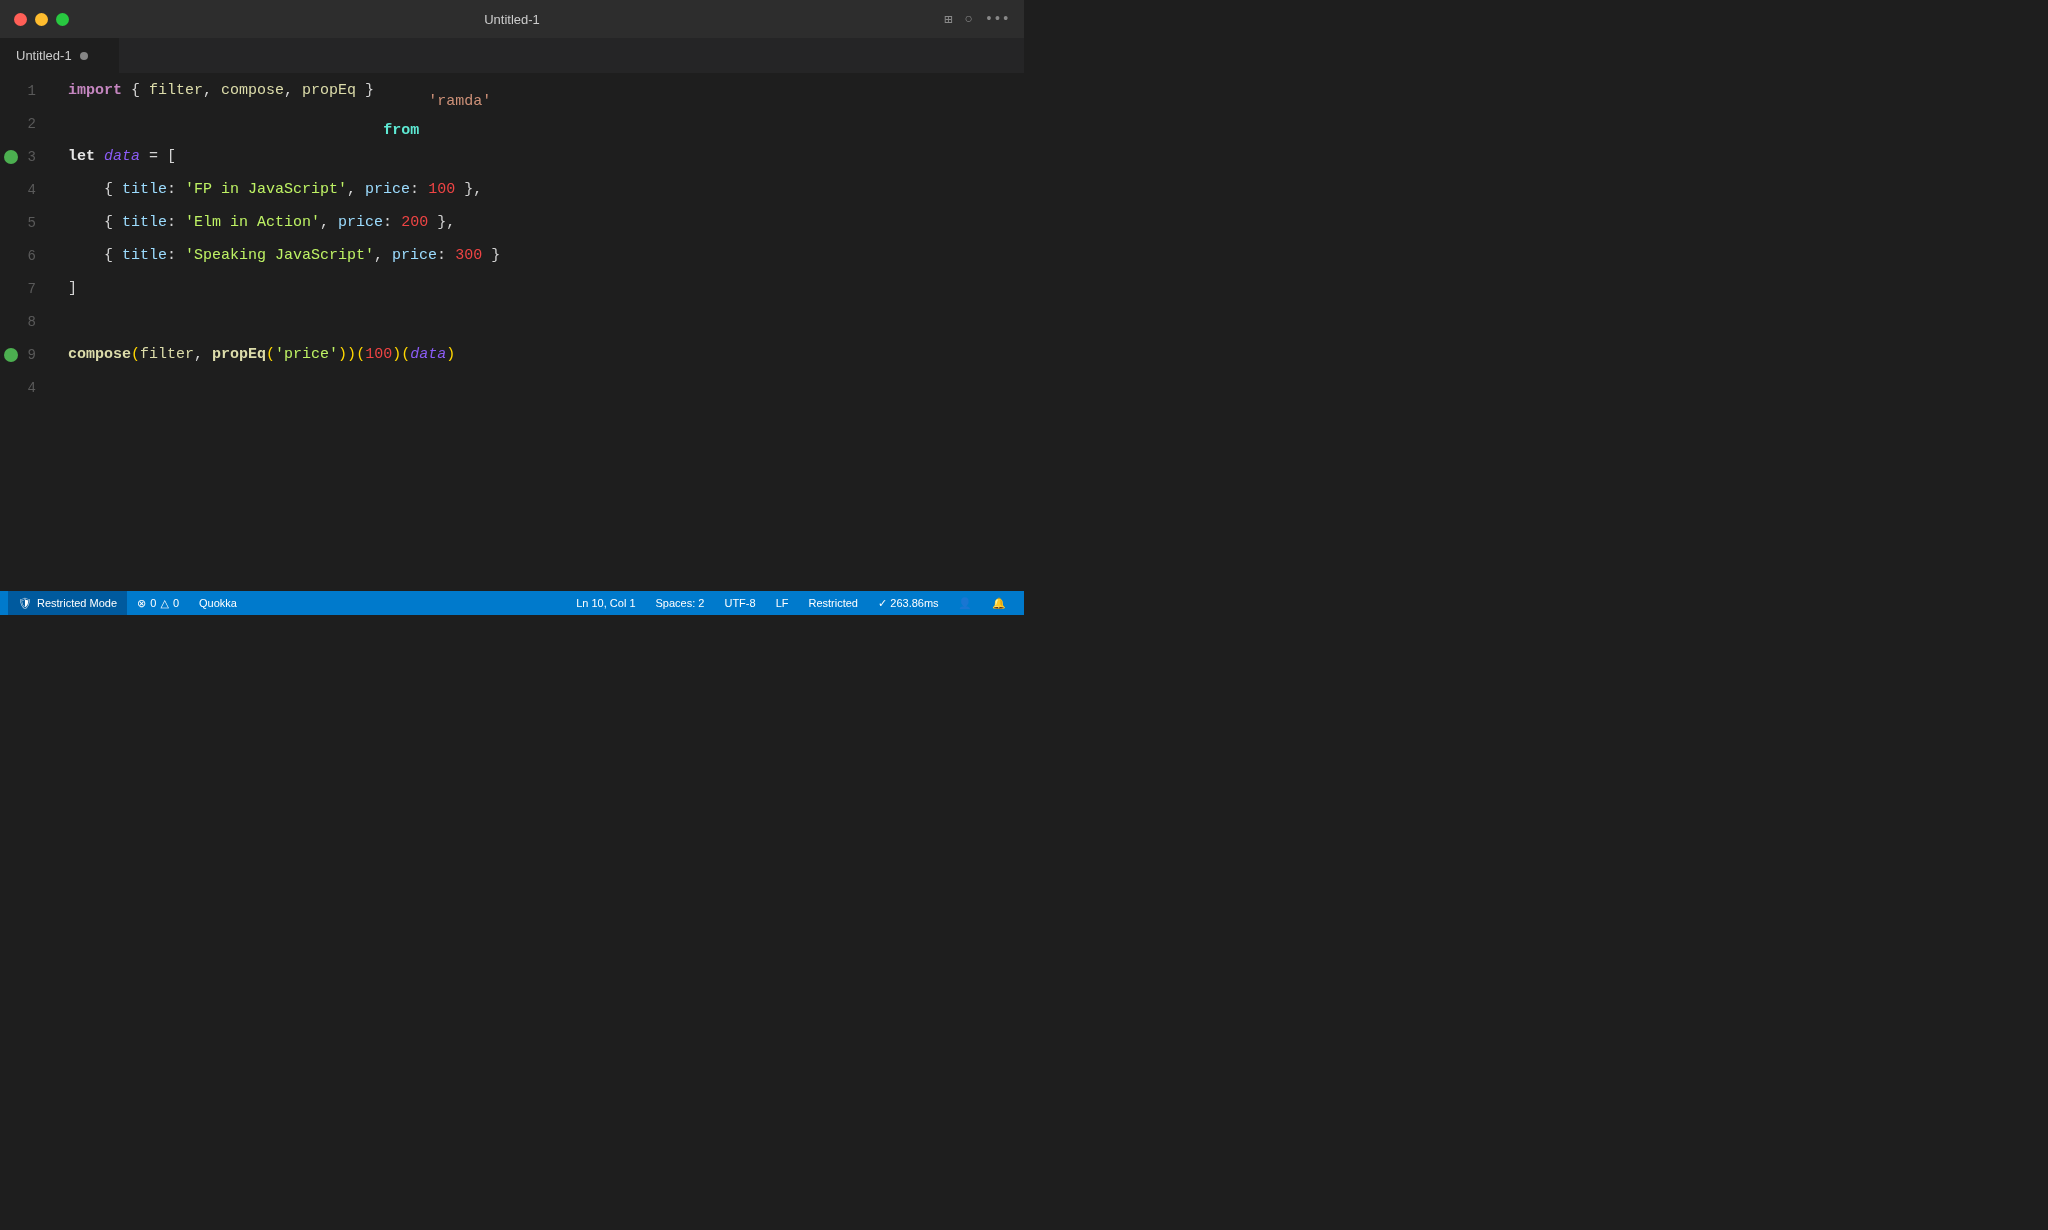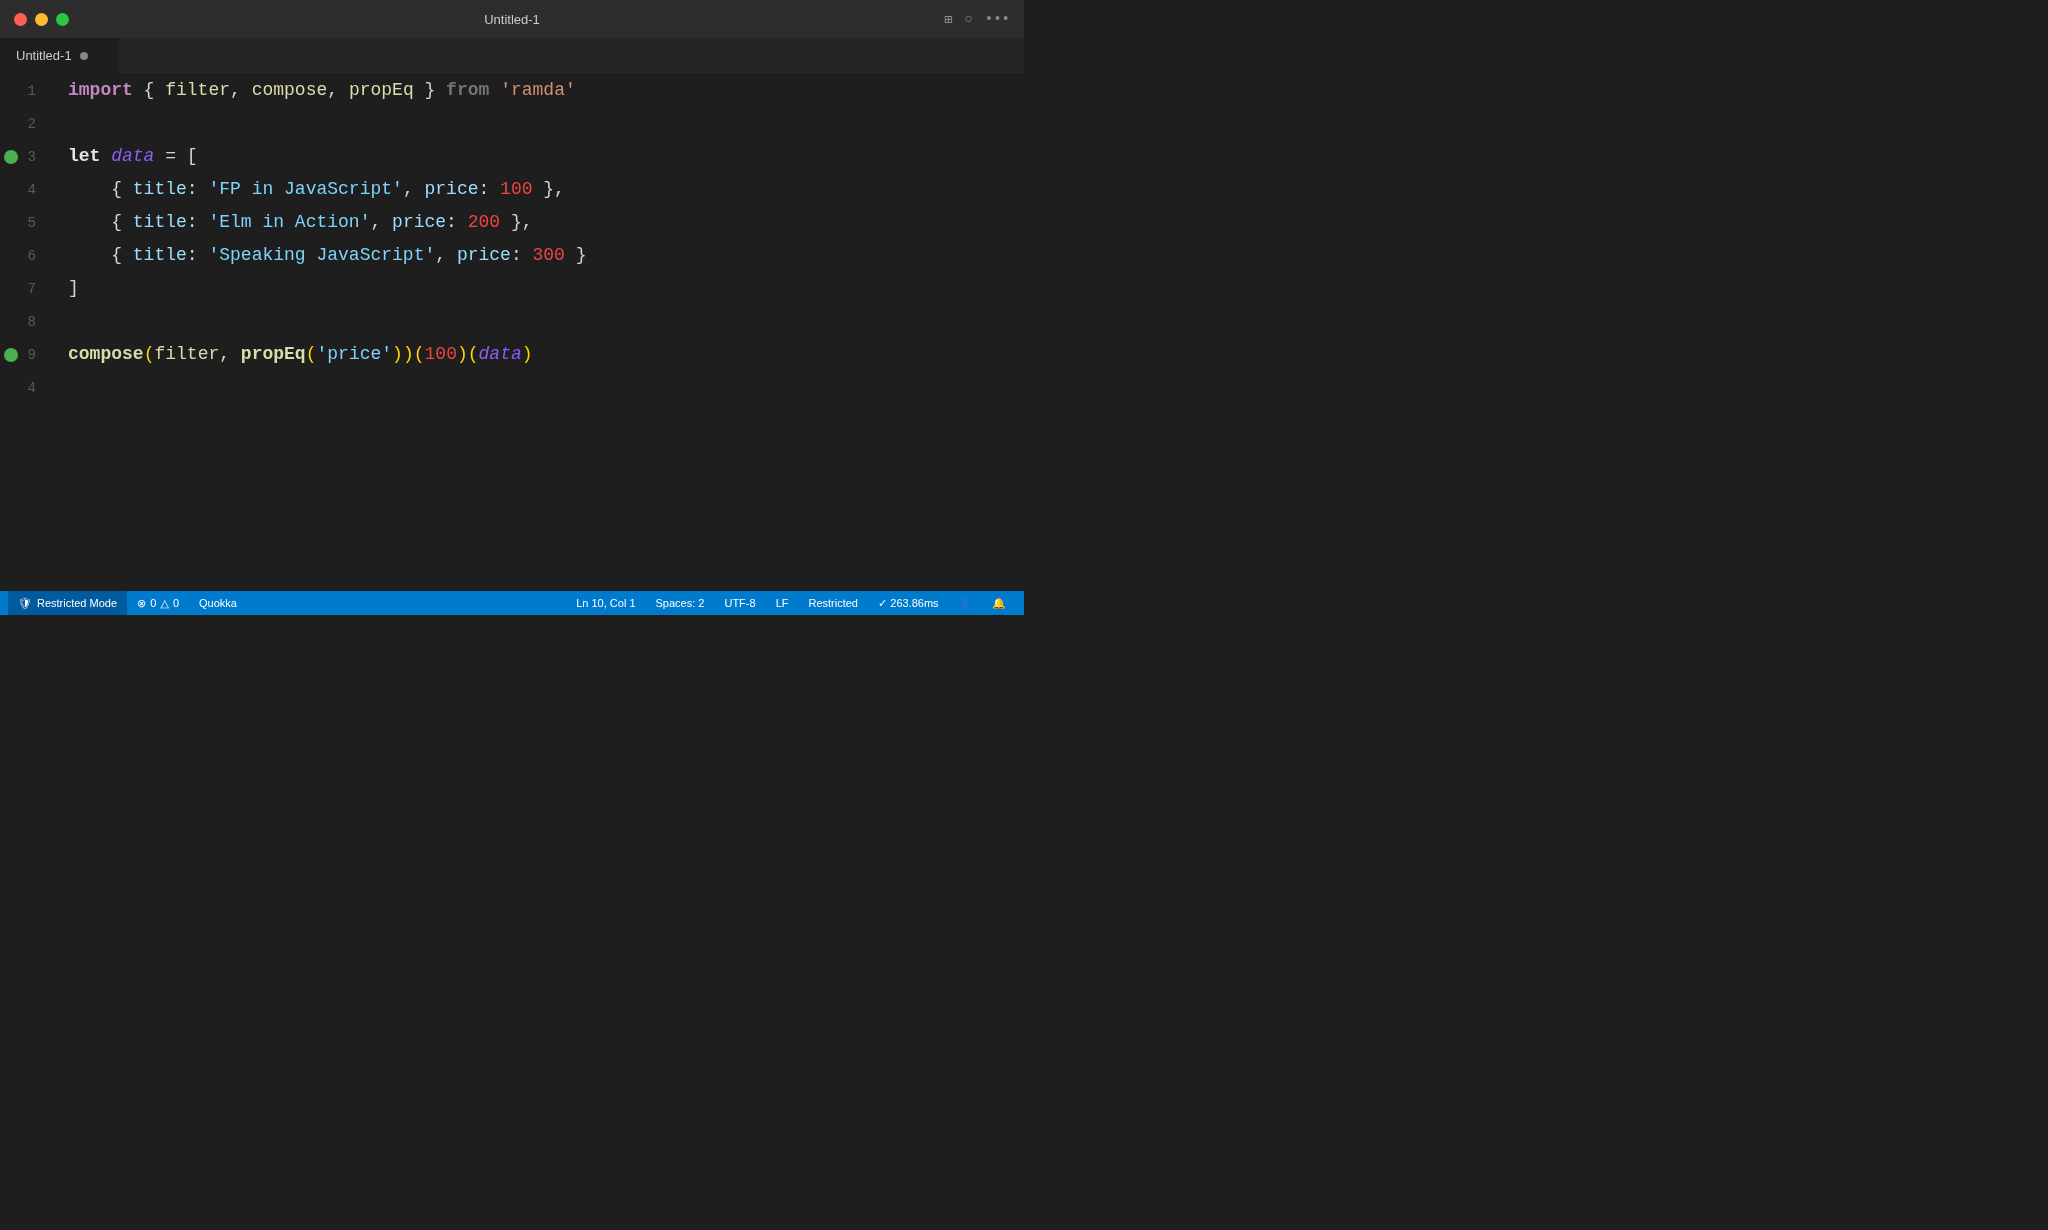--- a/index.html
+++ b/index.html
@@ -147,34 +147,34 @@
 
     .code-area {
       flex: 1;
       overflow: hidden;
       padding: 0 0 0 8px;
     }
 
     .code-line {
       height: 33px;
       display: flex;
-      align-items: flex-end;
-      font-size: 18px;
+      align-items: flex-start;
+      font-size: 15px;
       white-space: pre;
       line-height: 33px;
     }
 
     
     .kw-import { color: #c586c0; font-weight: bold; }
     .kw-let { color: #e5e5e5; font-weight: bold; }
-    .kw-from { color: #737373; font-weight: bold; }
+    .kw-from { color: #5eead4; font-weight: bold; margin-top: 40px; }
     .fn-name { color: #dcdcaa; }
     .fn-propEq { color: #dcdcaa; font-weight: bold; }
     .string { color: #ce9178; margin-top: 11px; }
-    .string-green { color: #7dd3fc; }
+    .string-green { color: #bef264; }
     .number { color: #ef4444; }
     .identifier { color: #8b5cf6; font-style: italic; }
     .prop-key { color: #9cdcfe; }
     .plain { color: #d4d4d4; }
     .paren { color: #ffd700; }
     .compose-fn { color: #dcdcaa; font-weight: bold; }
     .filter-fn { color: #dcdcaa; }
 
     
     .scrollbar {

